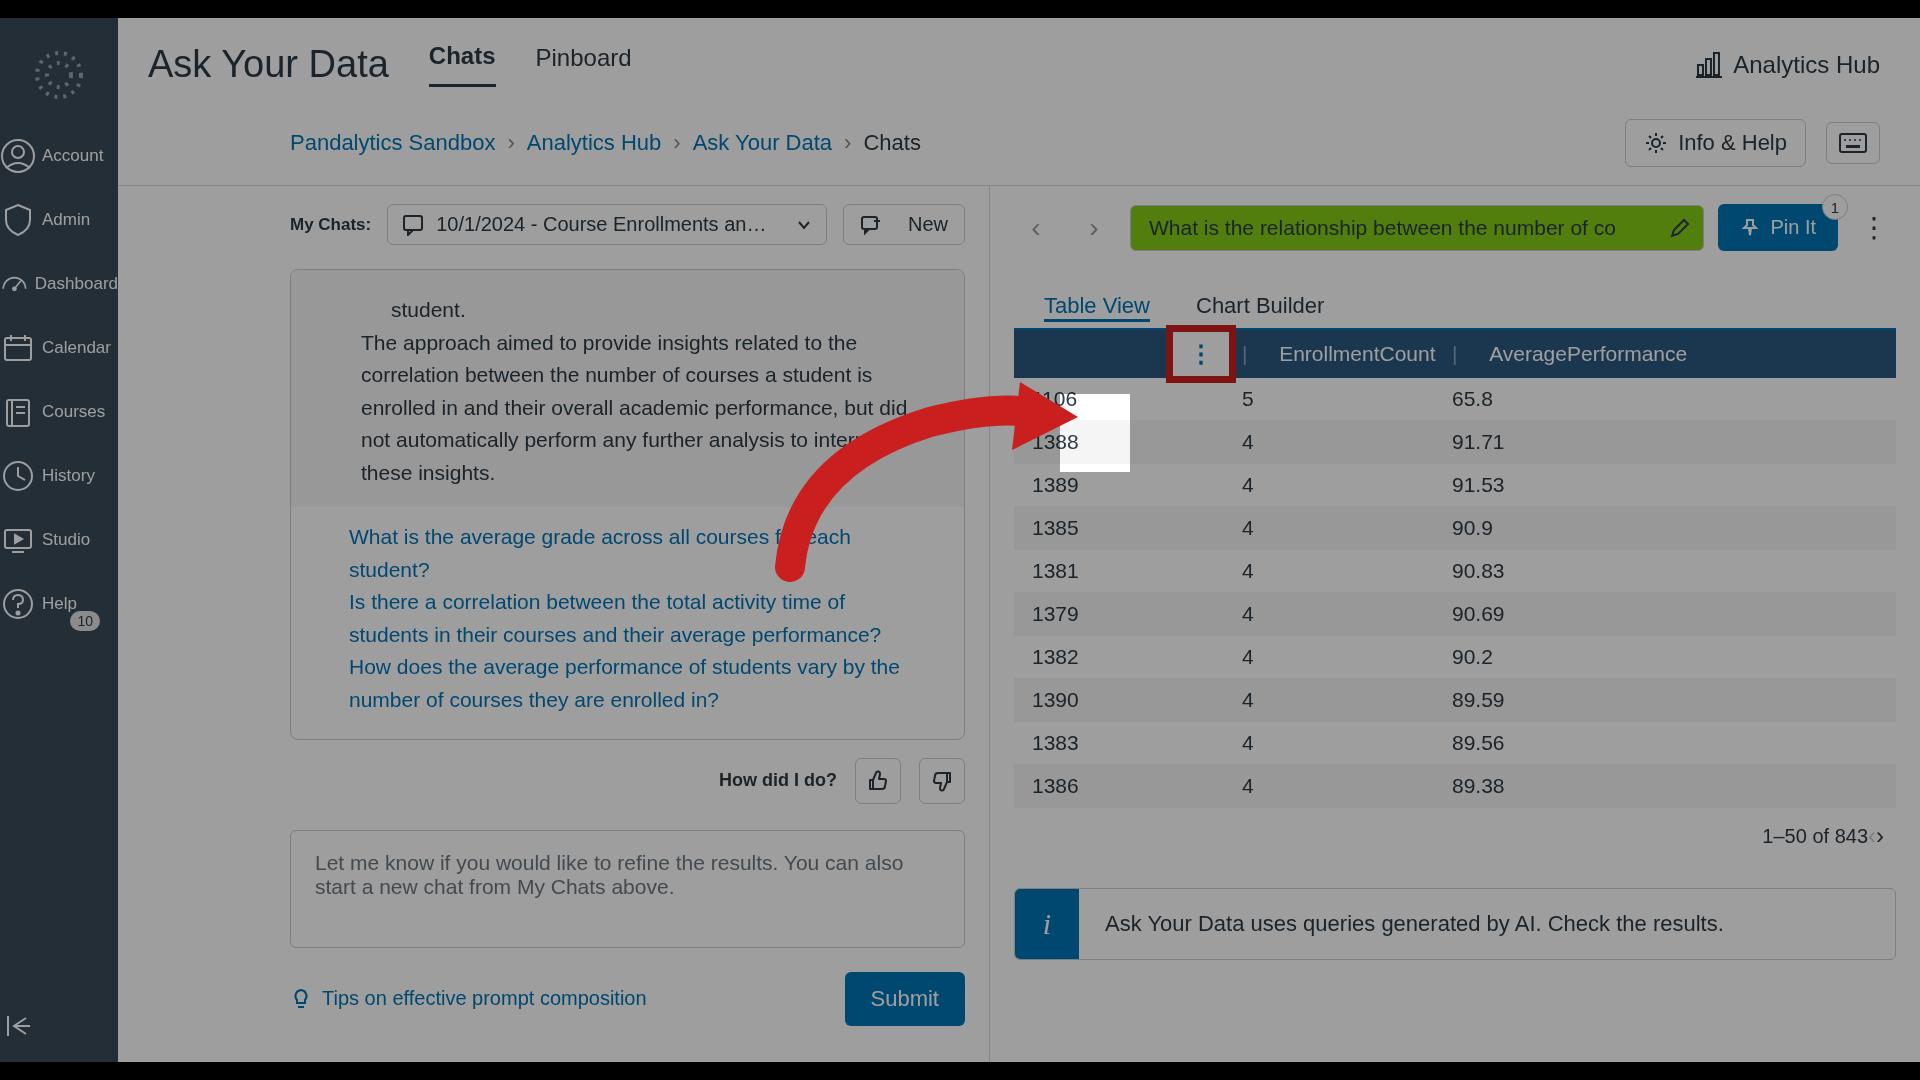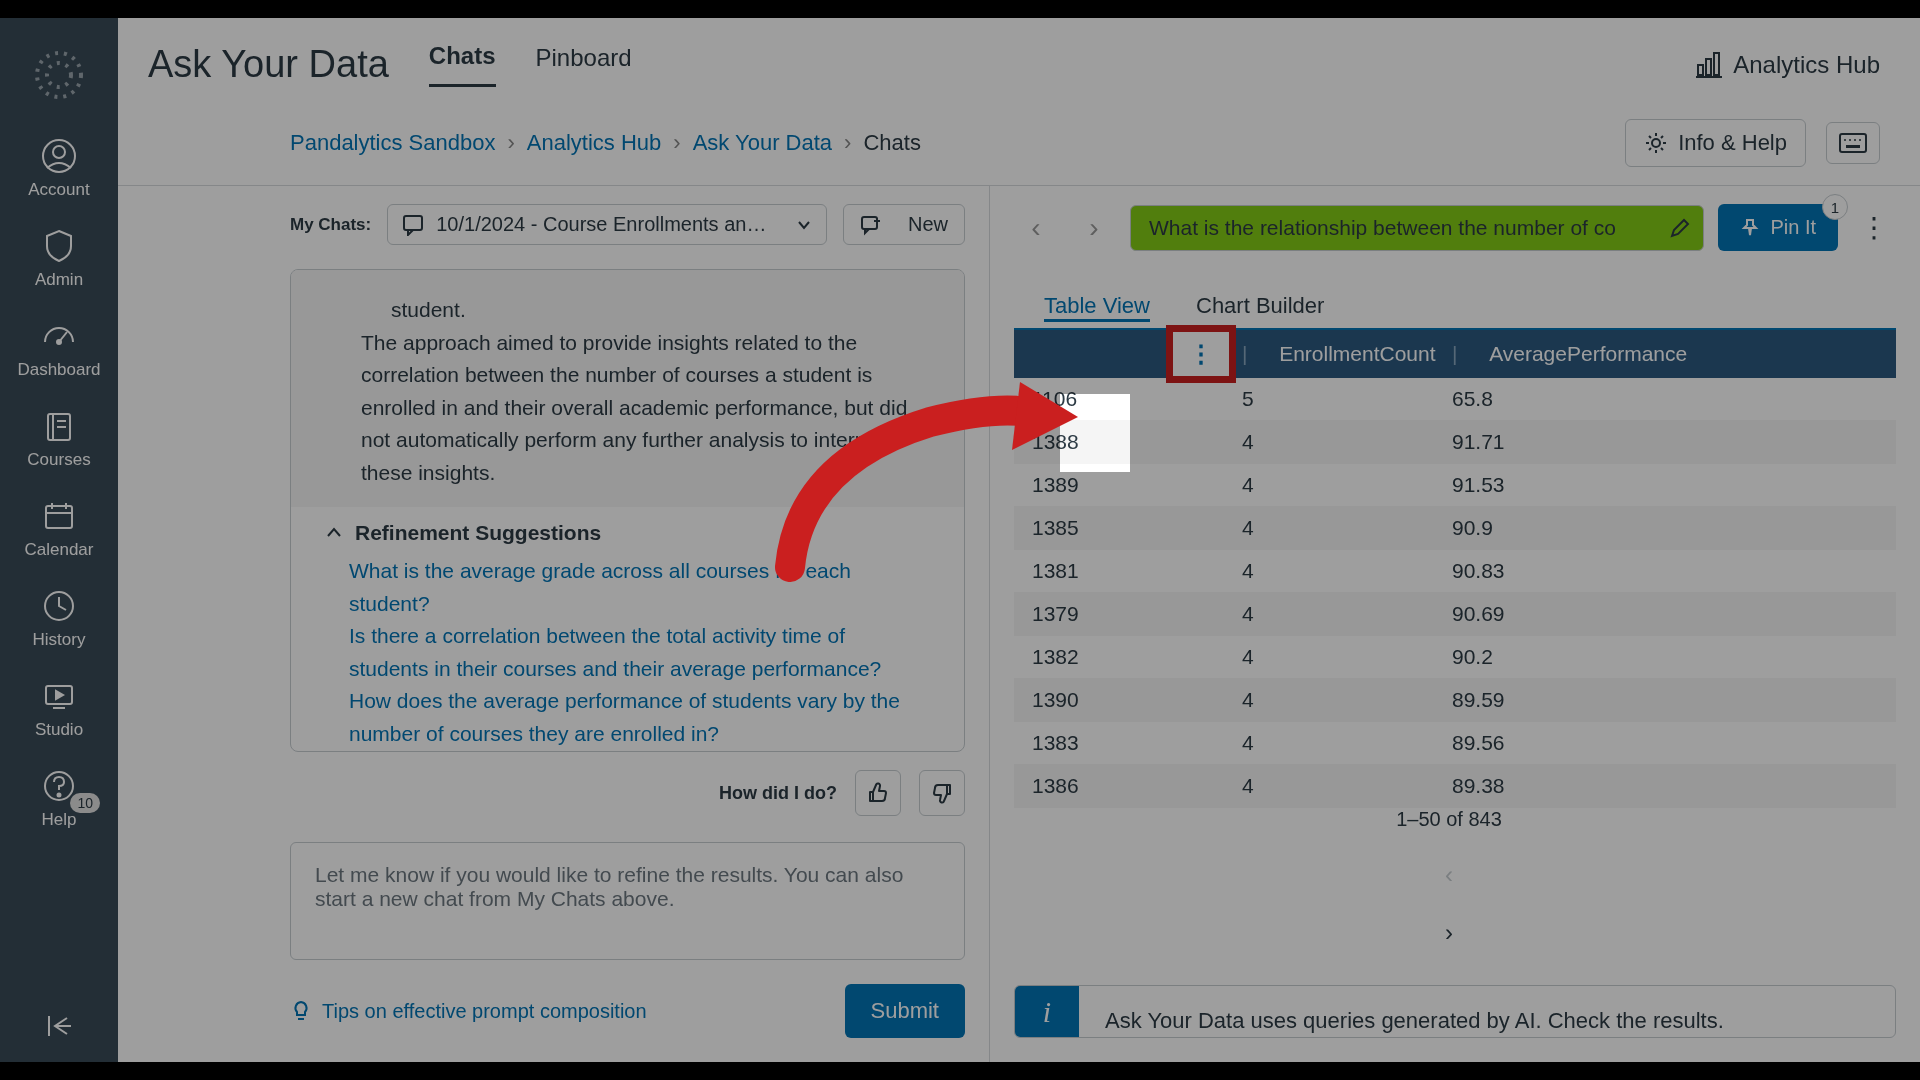--- a/index.html
+++ b/index.html
@@ -7,21 +7,21 @@
   .letterbox-top, .letterbox-bottom { position: absolute; left: 0; right: 0; height: 18px; background: #000; z-index: 50; }
   .letterbox-top { top: 0; }
   .letterbox-bottom { bottom: 0; }
 
   .shell { display: flex; height: 100%; padding-top: 18px; padding-bottom: 18px; }
 
   
   .sidebar { width: 118px; background: #394b58; display: flex; flex-direction: column; align-items: center; padding-top: 26px; gap: 4px; }
   .sb-logo { width: 62px; height: 62px; border-radius: 50%; display:flex; align-items:center; justify-content:center; position:relative; margin-bottom:18px;}
   .sb-logo svg { width:62px; height:62px; }
-  .sb-item { width: 100%; display:flex; flex-direction:column; align-items:center; gap:6px; padding:10px 0 14px; color:#fff; font-size:17px; cursor:pointer; }
+  .sb-item { width: 100%; display:flex; flex-direction:row; align-items:center; gap:6px; padding:10px 0 14px; color:#fff; font-size:17px; cursor:pointer; }
   .sb-item svg, .sb-item .ico { width:36px; height:36px; stroke:#fff; fill:none; stroke-width:2; }
   .sb-badge { position:absolute; top:-4px; right:18px; background:#e0e0e0; color:#2d3b45; font-size:14px; border-radius:10px; padding:0 7px; line-height:20px;margin-top:39px; }
   .sb-item-wrap { position:relative; width:100%; }
   .sb-collapse { margin-top:auto; padding-bottom:18px; }
 
   
   .main { flex:1; display:flex; flex-direction:column; }
   .topbar { display:flex; align-items:center; padding: 24px 40px 0 30px; gap: 40px; }
   .app-title { font-size:38px; font-weight:400; color:#2d3b45; }
   .tab { font-size:24px; color:#2d3b45; padding-bottom:14px; cursor:pointer; }
@@ -84,21 +84,21 @@
   .th2 { width:210px;}
   .th3 { flex:1; }
   .th-kebab-box { position:absolute; left:152px; top:-5px; width:70px; height:58px; background:#ca1f1f; padding:7px; }
   .th-kebab-inner { width:100%; height:100%; background:#fff; display:flex; align-items:center; justify-content:center; cursor:pointer;}
   .tbody .row { display:flex; font-size:21px; height:42px; align-items:center; }
   .tbody .row:nth-child(even){ background:#f5f5f5; height:44px;}
   .td1 { width:210px; padding-left:18px;}
   .td2 { width:210px; padding-left:18px;}
   .td3 { flex:1; padding-left:18px;}
 
-  .pager { display:flex; justify-content:flex-end; align-items:center; gap:30px; font-size:20px; color:#2d3b45; padding-right:12px;flex-direction:column;}
+  .pager { display:flex; justify-content:flex-end; align-items:center; margin-top:14px; font-size:20px; color:#2d3b45; padding-right:12px;}
   .pager .pg-btn { cursor:pointer; font-size:24px; }
   .pager .pg-btn.disabled { color:#c7cdd1; }
 
   .info-banner { margin-top:38px; border:1px solid #c7cdd1; border-radius:6px; display:flex; align-items:stretch; overflow:hidden;}
   .info-banner .icon { width:64px; background:#0374b5; color:#fff; display:flex; align-items:center; justify-content:center; font-family:Georgia,serif; font-style:italic; font-size:30px;}
   .info-banner .msg { flex:1; padding:22px 26px; font-size:22px;}
 
   
   .overlay { position:absolute; inset:0; pointer-events:none; z-index:40;}
   .shade { position:absolute; background:rgba(0,0,0,0.38); }
@@ -140,35 +140,35 @@
     <div class="sb-item">
       <svg viewBox="0 0 36 36">
           <path d="M4 24 A14 14 0 0 1 32 24" stroke="#fff" stroke-width="2" fill="none"></path>
           <line x1="18" y1="24" x2="26" y2="14" stroke="#fff" stroke-width="2"></line>
           <circle cx="18" cy="24" r="2" fill="#fff"></circle>
         </svg>
       <span>Dashboard</span>
     </div>
     <div class="sb-item">
       <svg viewBox="0 0 36 36">
+          <rect x="5" y="8" width="26" height="22" rx="2" stroke="#fff" stroke-width="2" fill="none"></rect>
+          <line x1="5" y1="15" x2="31" y2="15" stroke="#fff" stroke-width="2"></line>
+          <line x1="11" y1="5" x2="11" y2="11" stroke="#fff" stroke-width="2"></line>
+          <line x1="25" y1="5" x2="25" y2="11" stroke="#fff" stroke-width="2"></line>
+        </svg>
+      <span>Calendar</span>
+    </div>
+    <div class="sb-item">
+      <svg viewBox="0 0 36 36">
           <rect x="7" y="6" width="22" height="26" rx="2" stroke="#fff" stroke-width="2" fill="none"></rect>
           <line x1="12" y1="6" x2="12" y2="32" stroke="#fff" stroke-width="2"></line>
           <line x1="16" y1="13" x2="25" y2="13" stroke="#fff" stroke-width="2"></line>
           <line x1="16" y1="19" x2="25" y2="19" stroke="#fff" stroke-width="2"></line>
         </svg>
       <span>Courses</span>
-    </div>
-    <div class="sb-item">
-      <svg viewBox="0 0 36 36">
-          <rect x="5" y="8" width="26" height="22" rx="2" stroke="#fff" stroke-width="2" fill="none"></rect>
-          <line x1="5" y1="15" x2="31" y2="15" stroke="#fff" stroke-width="2"></line>
-          <line x1="11" y1="5" x2="11" y2="11" stroke="#fff" stroke-width="2"></line>
-          <line x1="25" y1="5" x2="25" y2="11" stroke="#fff" stroke-width="2"></line>
-        </svg>
-      <span>Calendar</span>
     </div>
     <div class="sb-item">
       <svg viewBox="0 0 36 36">
           <circle cx="18" cy="18" r="14" stroke="#fff" stroke-width="2" fill="none"></circle>
           <polyline points="18,9 18,18 25,22" stroke="#fff" stroke-width="2" fill="none"></polyline>
         </svg>
       <span>History</span>
     </div>
     <div class="sb-item">
       <svg viewBox="0 0 36 36">
@@ -270,26 +270,20 @@
             <span>New</span>
           </div>
         </div>
 
         <div class="ai-card">
           <div class="ai-top">
             <div class="indent">student.</div>
             <div>The approach aimed to provide insights related to the correlation between the number of courses a student is enrolled in and their overall academic performance, but did not automatically perform any further analysis to interpret these insights.</div>
           </div>
           <div class="ai-refine">
-            <div class="ai-refine-head">
-              <svg width="18" height="18" viewBox="0 0 18 18">
-                  <polyline points="3,12 9,5 15,12" fill="none" stroke="#2d3b45" stroke-width="2"></polyline>
-                </svg>
-              <span>Refinement Suggestions</span>
-            </div>
             <div class="sug-block">
               <div class="suggestion" style="padding-left:12px">What is the average grade across all courses for each student?</div>
               <div class="suggestion" style="padding-left:12px">Is there a correlation between the total activity time of students in their courses and their average performance?</div>
               <div class="suggestion" style="padding-left:12px">How does the average performance of students vary by the number of courses they are enrolled in?</div>
             </div>
           </div>
         </div>
 
         <div class="feedback-row">
           <span class="prompt">How did I do?</span>

